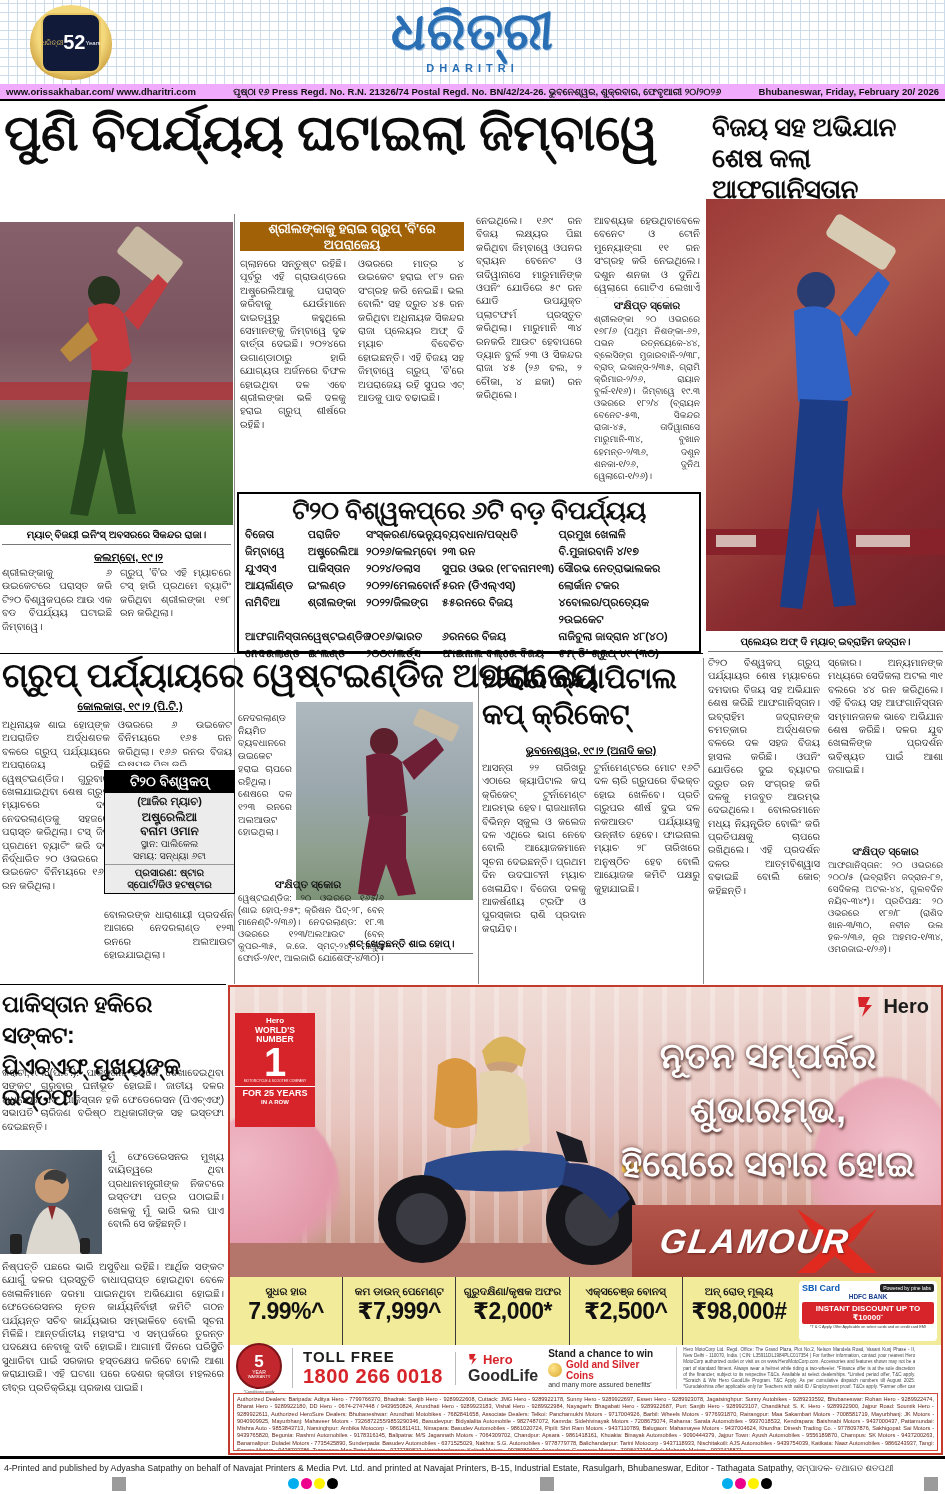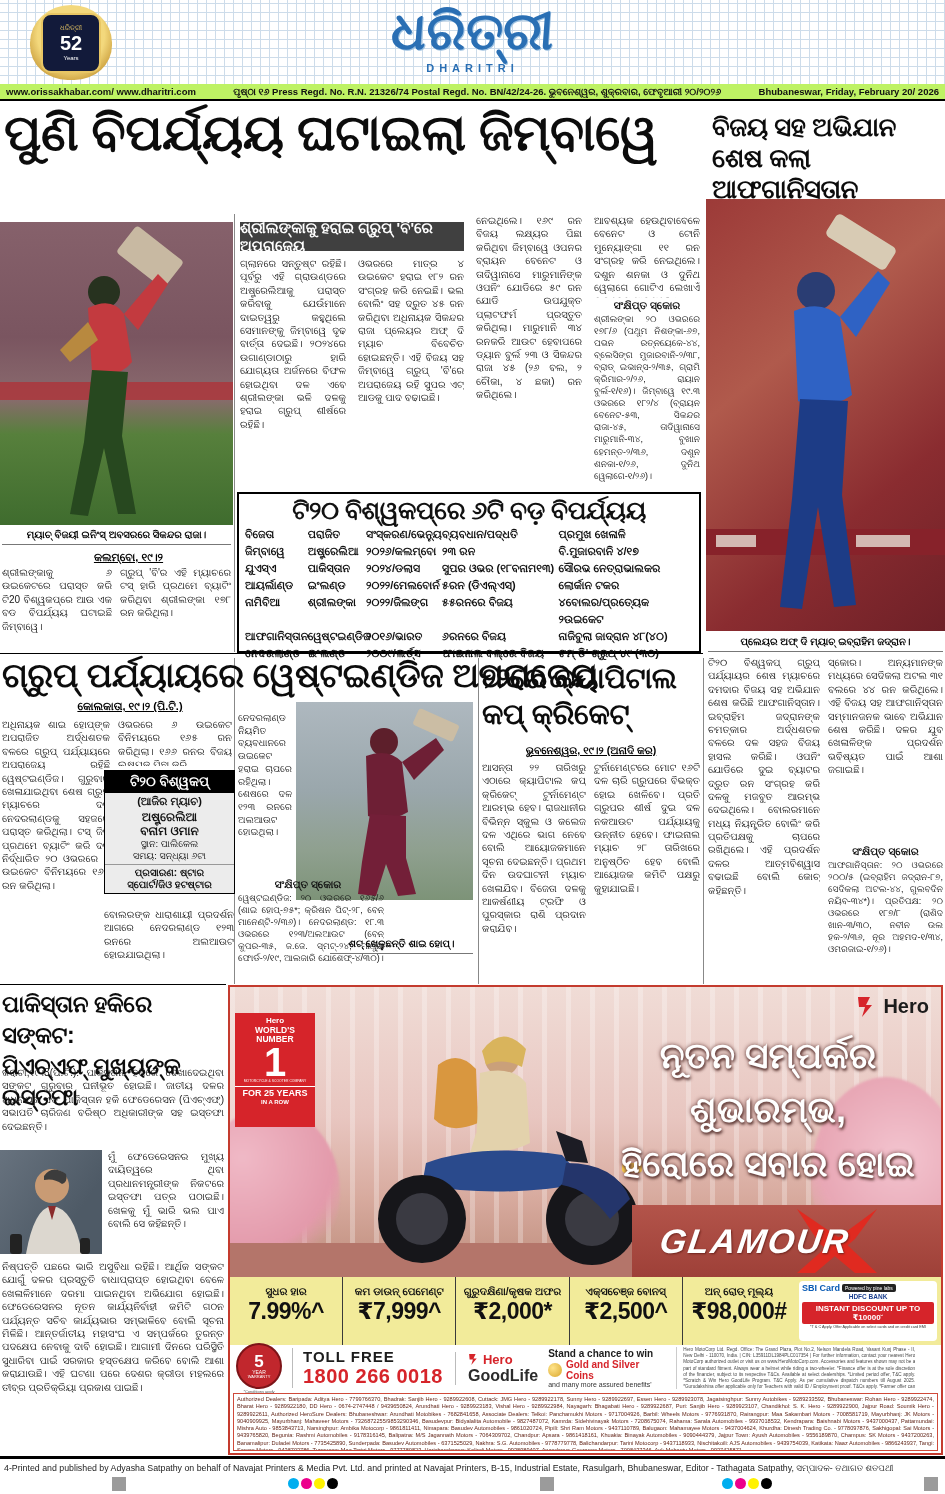--- a/index.html
+++ b/index.html
@@ -20,27 +20,27 @@
   .header{position:absolute;left:0;top:0;width:945px;height:84px;background:
      repeating-linear-gradient(0deg,transparent 0 8px,#cddcea 8px 9px),
      repeating-linear-gradient(90deg,transparent 0 8px,#cddcea 8px 9px),#fff}
   .logo{font-size:52px;font-weight:800;color:#2a6fb4;transform:skewX(-4deg);
         text-shadow:1px 1px 0 #9cc0e0;font-family:"Liberation Serif","DejaVu Serif",serif}
   .logosub{font-size:11px;font-weight:bold;color:#2a6fb4;letter-spacing:5px}
   .emblem{position:absolute;left:30px;top:5px;width:82px;height:75px;border-radius:50% 50% 46% 46%;
           background:radial-gradient(circle at 50% 40%,#f3d87c 0 55%,#c99c3a 80%,#a87c25);
           display:flex;align-items:center;justify-content:center}
   .emblem-in{width:56px;height:56px;border-radius:10px;background:#121a3a;border:2px solid #e8c664;
-          display:flex;flex-direction:column;align-items:center;justify-content:center;color:#fff;text-align:center}
+          display:flex;flex-direction:row;align-items:center;justify-content:center;color:#fff;text-align:center}
   .infobar{position:absolute;left:0;top:84px;width:945px;height:17px;border-bottom:2px solid #000;
            display:flex;justify-content:space-between;align-items:center;padding:0 6px;box-sizing:border-box;
-           font-size:9.5px;font-weight:bold;white-space:nowrap;background:#bef264}
+           font-size:9.5px;font-weight:bold;white-space:nowrap;background:#f0abfc}
   
-  .blackbox{position:absolute;background:#404040;color:#fff;font-weight:bold;font-size:15px;
-            display:flex;align-items:center;justify-content:center;}
+  .blackbox{position:absolute;background:#a16207;color:#fff;font-weight:bold;font-size:13px;
+            display:flex;align-items:center;justify-content:center;text-align:center}
   
   .upset{position:absolute;left:237px;top:492px;width:464px;height:161px;border:2px solid #000;
          box-sizing:border-box;padding:2px 6px;background:#fff}
   .upset-title{font-size:25px;font-weight:800;text-align:center;letter-spacing:-.5px}
   .trow{display:flex;font-size:11px;line-height:1.55;font-weight:600}
   .trow.head{font-weight:800}
   .tc0{width:14%}.tc1{width:13%}.tc2{width:17%}.tc3{width:26%}.tc4{width:30%}
   
   .infobox{position:absolute;left:104px;top:770px;width:131px;border:1.5px solid #000;background:#ececec;
            text-align:center;box-sizing:border-box}
@@ -115,21 +115,21 @@
       <path d="M88 86 Q112 74 124 92 L132 140 Q118 158 92 150 Z" fill="#c33a3f"></path>
       <path d="M124 92 L158 52 L168 62 L138 108 Z" fill="#c33a3f"></path>
       <path d="M92 148 L84 220 L70 292 L88 294 L104 226 L118 292 L136 292 L122 214 L128 150 Z" fill="#27481f"></path>
       <path d="M88 100 L60 128 L70 140 L98 118 Z" fill="#b8893f"></path>
     </svg>
   </div>
   <div class="cap" style="left:2px;top:529px;width:229px">ମ୍ୟାଚ୍ ବିଜୟୀ ଇନିଂସ୍ ଅବସରରେ ସିକନ୍ଦର ରାଜା।</div>
   <div class="dl" style="left:12px;top:551px;width:233px">
     <u>କଲମ୍ବୋ, ୧୯।୨</u>
   </div>
-  <div class="bc" style="left:2px;top:566px;width:110px;height:88px">ଶ୍ରୀଲଙ୍କାକୁ ୬ ଉଇକେଟରେ ପରାସ୍ତ କରି ଟି20 ବିଶ୍ୱକପ୍‌ରେ ଆଉ ଏକ ବଡ ବିପର୍ଯ୍ୟୟ ଘଟାଇଛି ଜିମ୍ବାୱେ।</div>
+  <div class="bc" style="left:2px;top:566px;width:110px;height:88px">ଶ୍ରୀଲଙ୍କାକୁ ୬ ଉଇକେଟରେ ପରାସ୍ତ କରି ଟି୨୦ ବିଶ୍ୱକପ୍‌ରେ ଆଉ ଏକ ବଡ ବିପର୍ଯ୍ୟୟ ଘଟାଇଛି ଜିମ୍ବାୱେ।</div>
   <div class="bc" style="left:120px;top:566px;width:111px;height:88px">ଗ୍ରୁପ୍ 'ବି'ର ଏହି ମ୍ୟାଚରେ ଟସ୍ ହାରି ପ୍ରଥମେ ବ୍ୟାଟିଂ କରିଥିବା ଶ୍ରୀଲଙ୍କା ୧୭୮ ରନ କରିଥିଲା।</div>
 
   <div class="blackbox" style="left:240px;top:222px;width:224px;height:29px">ଶ୍ରୀଲଙ୍କାକୁ ହରାଇ ଗ୍ରୁପ୍ 'ବି'ରେ ଅପରାଜେୟ</div>
   <div class="bc" style="left:240px;top:257px;width:106px;height:230px">ଗ୍ଲାନରେ ସନ୍ତୁଷ୍ଟ ରହିଛି। ପୂର୍ବରୁ ଏହି ଗ୍ରାଉଣ୍ଡରେ ଅଷ୍ଟ୍ରେଲିଆକୁ ପରାସ୍ତ କରିବାକୁ ଯେଉଁମାନେ ଦାଇତ୍ୱରୁ କହୁଥିଲେ ସେମାନଙ୍କୁ ଜିମ୍ବାୱେ ଦୃଢ ବାର୍ତ୍ତା ଦେଇଛି। ୨୦୨୪ରେ ଉଗାଣ୍ଡାଠାରୁ ହାରି ଯୋଗ୍ୟତା ଅର୍ଜନରେ ବିଫଳ ହୋଇଥିବା ଦଳ ଏବେ ଶ୍ରୀଲଙ୍କା ଭଳି ଦଳକୁ ହରାଇ ଗ୍ରୁପ୍ ଶୀର୍ଷରେ ରହିଛି।</div>
   <div class="bc" style="left:358px;top:257px;width:106px;height:230px">ଓଭରରେ ମାତ୍ର ୪ ଉଇକେଟ ହରାଇ ୧୮୨ ରନ ସଂଗ୍ରହ କରି ନେଇଛି। ଭଲ ବୋଲିଂ ସହ ଦ୍ରୁତ ୪୫ ରନ କରିଥିବା ଅଧିନାୟକ ସିକନ୍ଦର ରାଜା ପ୍ଲେୟର ଅଫ୍ ଦି ମ୍ୟାଚ ବିବେଚିତ ହୋଇଛନ୍ତି। ଏହି ବିଜୟ ସହ ଜିମ୍ବାୱେ ଗ୍ରୁପ୍ 'ବି'ରେ ଅପରାଜେୟ ରହି ସୁପର ଏଟ୍ ଆଡକୁ ପାଦ ବଢାଇଛି।</div>
   <div class="bc" style="left:476px;top:214px;width:106px;height:274px">ନେଇଥିଲେ। ୧୬୯ ରନ ବିଜୟ ଲକ୍ଷ୍ୟର ପିଛା କରିଥିବା ଜିମ୍ବାୱେ ଓପନର ବ୍ରାୟନ ବେନେଟ ଓ ତାଦିୱାନାସେ ମାରୁମାନିଙ୍କ ଓପନିଂ ଯୋଡିରେ ୫୯ ରନ ଯୋଡି ଉପଯୁକ୍ତ ପ୍ଲାଟଫର୍ମ ପ୍ରସ୍ତୁତ କରିଥିଲା। ମାରୁମାନି ୩୪ ରନକରି ଆଉଟ ହେବାପରେ ଡ୍ୟାନ ବୁର୍ଲ ୨୩ ଓ ସିକନ୍ଦର ରାଜା ୪୫ (୨୬ ବଲ, ୨ ଚୌକା, ୪ ଛକା) ରନ କରିଥିଲେ।</div>
   <div class="bc" style="left:594px;top:214px;width:106px;height:84px">ଆବଶ୍ୟକ ହେଉଥିବାବେଳେ ବେନେଟ ଓ ଟୋନି ମୁନ୍ୟୋଙ୍ଗା ୧୧ ରନ ସଂଗ୍ରହ କରି ନେଇଥିଲେ। ଦଶୁନ ଶନକା ଓ ଦୁନିଥ ୱେଲାଗେ ଗୋଟିଏ ଲେଖାଏଁ ଉଇକେଟ ପାଇଥିଲେ।</div>
   <div class="abs scorehead" style="left:594px;top:299px;width:106px">ସଂକ୍ଷିପ୍ତ ସ୍କୋର</div>
   <div class="bc" style="left:594px;top:313px;width:106px;height:176px;font-size:9px">ଶ୍ରୀଲଙ୍କା ୨୦ ଓଭରରେ ୧୭୮/୬ (ପଥୁମ ନିଶଙ୍କା-୬୭, ପଭନ ରତ୍ନୟେକେ-୪୪, ବ୍ଲେସିଙ୍ଗ ମୁଜାରବାନି-୨/୩୮, ବ୍ରାଡ୍ ଇଭାନ୍ସ-୨/୩୫, ଗ୍ରାମି କ୍ରିମାର-୨/୨୬, ରାୟାନ ବୁର୍ଲ-୧/୧୬)। ଜିମ୍ବାୱେ ୧୯.୩ ଓଭରରେ ୧୮୨/୪ (ବ୍ରାୟନ ବେନେଟ-୫୩, ସିକନ୍ଦର ରାଜା-୪୫, ତାଦିୱାନାସେ ମାରୁମାନି-୩୪, ବୁଖାନ ହେମନ୍ତ-୨/୩୬, ଦଶୁନ ଶନକା-୧/୨୬, ଦୁନିଥ ୱେଲାଗେ-୧/୨୬)।</div>
 
@@ -348,21 +348,21 @@
       </div>
       <div class="pc">
         <div class="pl">ଏକ୍ସଚେଞ୍ଜ ବୋନସ୍</div>
         <div class="pv">₹2,500^</div>
       </div>
       <div class="pc" style="border-right:none">
         <div class="pl">ଅନ୍ ରୋଡ୍ ମୂଲ୍ୟ</div>
         <div class="pv">₹98,000#</div>
       </div>
       <div class="sbibox">
-        <div style="display:flex;justify-content:flex-start;gap:2px;align-items:center">
+        <div style="display:flex;justify-content:space-between;gap:2px;align-items:center">
           <span style="color:#0a5bb5;font-weight:800;font-size:9px">SBI Card</span>
           <span style="background:#222;color:#fff;font-size:5px;padding:1px 3px;border-radius:2px">Powered by  pine labs</span>
         </div>
         <div style="color:#1a3f8f;font-weight:800;font-size:6.5px">HDFC BANK</div>
         <div class="redband">INSTANT DISCOUNT UP TO ₹10000˘</div>
         <div style="font-size:3.8px;color:#333;margin-top:1px">*T &amp; C Apply. Offer Applicable on select cards and on credit card EMI</div>
       </div>
     </div>
 
     <div class="svc">

